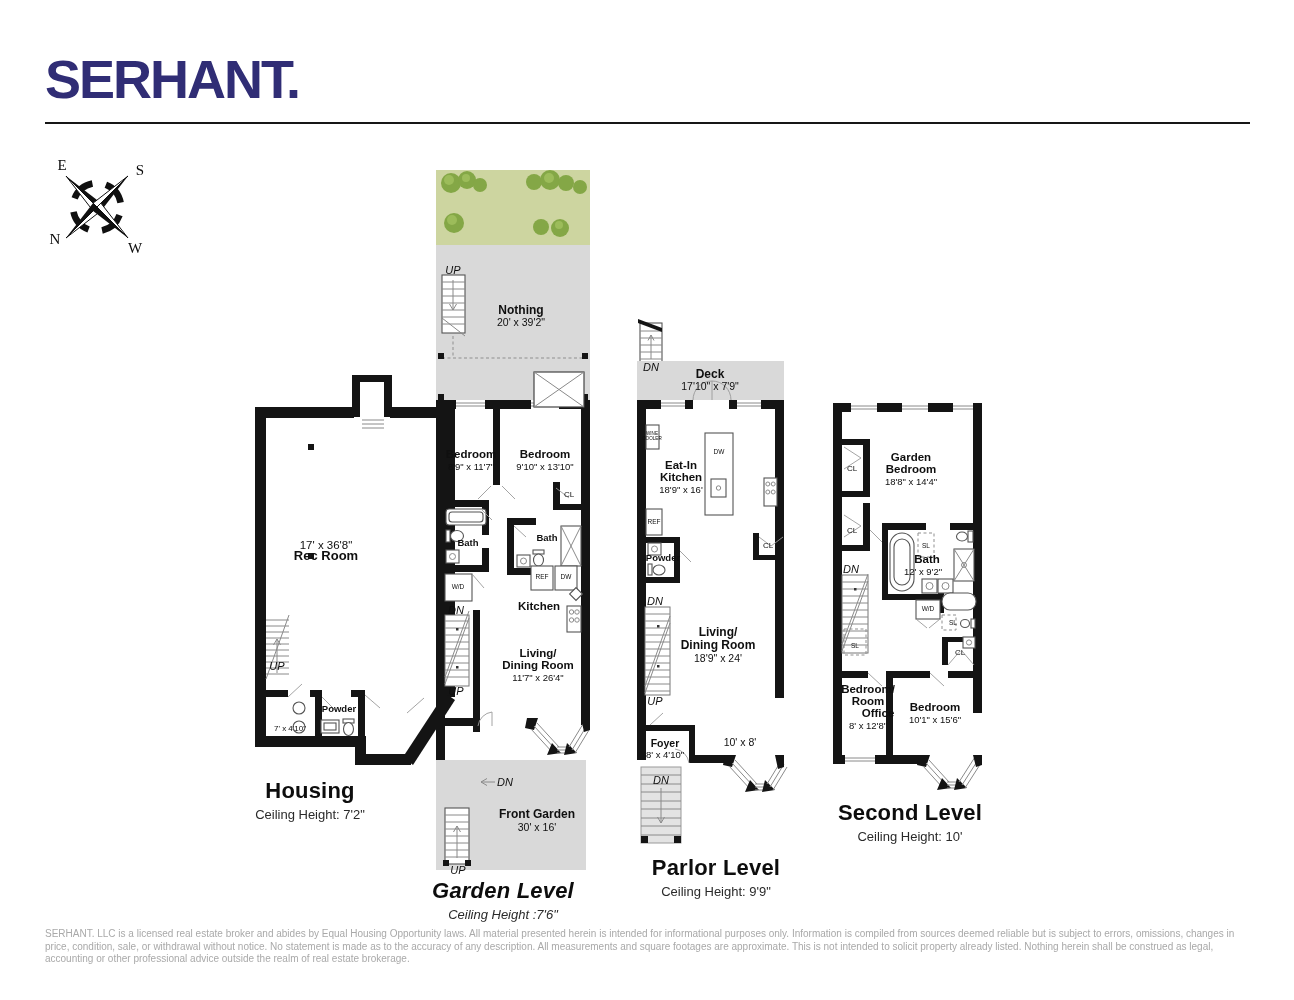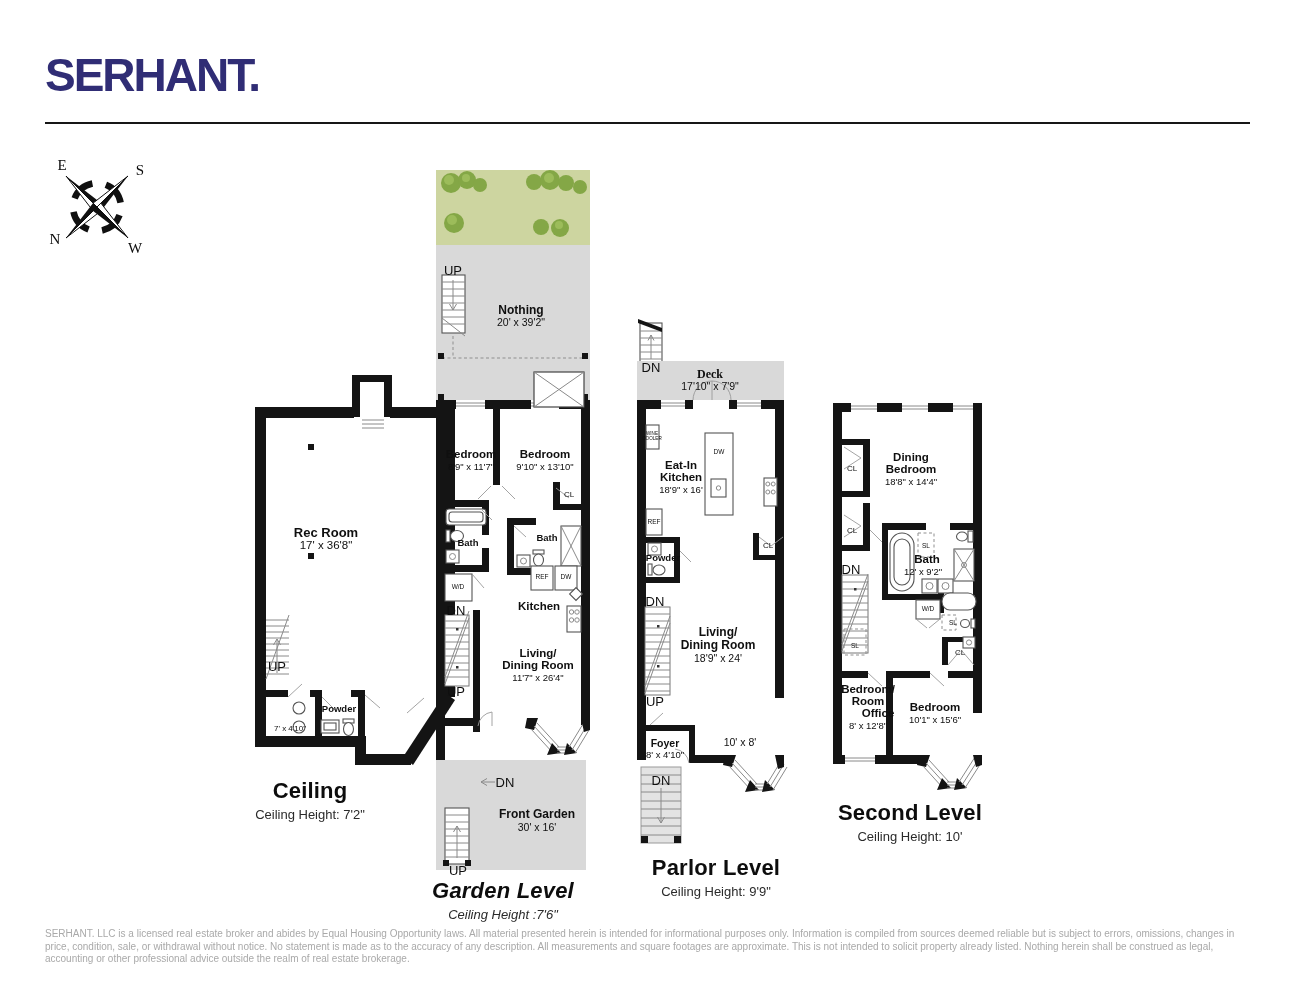--- a/index.html
+++ b/index.html
@@ -1,19 +1,19 @@
 <!DOCTYPE html>
 <html style="--brand: #302d75; --wall: #141414; --outdoor: #d9d9d9; --grass: #c6cf9b; --bush: #84a746; --muted: #a9a9a9;"><head>
 <meta charset="utf-8">
 <style>
   html,body{margin:0;padding:0;background:#fff;}
   .canvas{position:relative;width:1294px;height:1000px;background:#fff;overflow:hidden;
           font-family:"Liberation Sans",sans-serif;color:#111;}
   
-  .brand{position:absolute;left:45px;top:48px;font-size:46px;font-weight:800;
+  .brand{position:absolute;left:45px;top:48px;font-size:54px;font-weight:800;
          letter-spacing:-2px;color:var(--brand,#302d75);}
   .page-title{position:absolute;right:44px;top:78px;font-size:27px;font-weight:400;
               letter-spacing:.4px;color:#1c1c1c;}
   .hr{position:absolute;left:45px;right:44px;top:122px;height:2px;background:#161616;}
   
   .compass{position:absolute;left:50px;top:148px;width:100px;height:115px;}
   .compass-letter{position:absolute;transform:translate(-50%,-50%);
                   font-family:"Liberation Serif",serif;font-size:15px;color:#0c0c0c;}
   
   .floor{position:absolute;}
@@ -21,23 +21,23 @@
   .w{fill:#141414;}
   .ln{stroke:#8a8a8a;stroke-width:1;fill:none;}
   .fx{stroke:#555;stroke-width:1.1;fill:#fff;}
   .door{stroke:#9a9a9a;stroke-width:.9;fill:none;}
   .dash{stroke:#8f8f8f;stroke-width:1;fill:none;stroke-dasharray:3 2.5;}
   .dot{fill:#333;}
   
   .lbl{position:absolute;transform:translate(-50%,-50%);white-space:nowrap;
        color:#0f0f0f;line-height:1;}
   .b{font-weight:700;}
-  .s13{font-size:13px;}.s12{font-size:12px;}.s11{font-size:11.5px;}
+  .s13{font-size:13px;margin-top:23px;}.s12{font-size:12px;}.s11{font-size:11.5px;}
   .s10{font-size:10.5px;}.s9{font-size:9.5px;}.s8{font-size:8px;}
-  .s7{font-size:13px;}.s6{font-size:6.5px;}.s4{font-size:4.6px;letter-spacing:0;}
+  .s7{font-size:11px;font-style:italic;}.s6{font-size:6.5px;}.s4{font-size:4.6px;letter-spacing:0;}
   .floor-title{position:absolute;width:200px;text-align:center;}
   .floor-title .t{font-size:22px;font-weight:800;color:#0d0d0d;letter-spacing:.2px;}
   .floor-title .c{font-size:13px;color:#2a2a2a;margin-top:3px;}
   
   .footer{position:absolute;left:45px;top:928px;width:1205px;font-size:10px;
           line-height:12.5px;color:#a9a9a9;}
 </style>
 </head>
 <body>
 
@@ -109,21 +109,21 @@
         <rect class="fx" x="88" y="344" width="11" height="4"></rect>
         <ellipse class="fx" cx="93.5" cy="354" rx="5" ry="6.5"></ellipse>
       </g>
     </svg>
     <span class="lbl b s13" style="left:71px;top:157px;">Rec Room</span>
     <span class="lbl s11" style="left:71px;top:171px;">17' x 36'8"</span>
     <span class="lbl s7" style="left:22px;top:291px;">UP</span>
     <span class="lbl s8" style="left:35px;top:354px;">7' x 4'10"</span>
     <span class="lbl b s9" style="left:84px;top:334px;">Powder</span>
     <div class="floor-title" style="left:-45px;top:403px;">
-      <div class="t">Ceiling</div>
+      <div class="t">Housing</div>
       <div class="c">Ceiling Height: 7'2"</div>
     </div>
   </div>
 
   <div class="floor" style="left:433px;top:170px;width:157px;height:700px;">
     <svg width="157" height="700" viewBox="0 0 157 700">
       <g>
         <rect x="3" y="0" width="154" height="75" fill="#c6cf9b"></rect>
         <rect x="3" y="0" width="154" height="75" fill="#d4dba6" opacity=".45"></rect>
         <g fill="#84a746">
@@ -355,21 +355,21 @@
       </g>
       <g>
         <rect x="8" y="452" width="40" height="76" fill="#e3e3e3" stroke="#999" stroke-width="1"></rect>
         <path class="ln" d="M8,460h40 M8,469h40 M8,477h40 M8,486h40 M8,494h40 M8,503h40 M8,511h40 M8,520h40"></path>
         <path class="ln" d="M28,473 V508 M28,508 l-3.5,-6 M28,508 l3.5,-6"></path>
         <rect class="w" x="8" y="521" width="7" height="7"></rect>
         <rect class="w" x="41" y="521" width="7" height="7"></rect>
       </g>
     </svg>
     <span class="lbl s7" style="left:18px;top:52px;">DN</span>
-    <span class="lbl b s12" style="left:77px;top:59px;font-family:Liberation Serif, serif;">Deck</span>
+    <span class="lbl b s12" style="left:77px;top:59px;">Deck</span>
     <span class="lbl s10" style="left:77px;top:71px;">17'10" x 7'9"</span>
     <span class="lbl s4" style="left:19px;top:119px;">WINE</span>
     <span class="lbl s4" style="left:19px;top:124px;">COOLER</span>
     <span class="lbl b s11" style="left:48px;top:151px;">Eat-In</span>
     <span class="lbl b s11" style="left:48px;top:163px;">Kitchen</span>
     <span class="lbl s9" style="left:48px;top:175px;">18'9" x 16'</span>
     <span class="lbl s6" style="left:86px;top:137px;">DW</span>
     <span class="lbl s6" style="left:21px;top:207px;">REF</span>
     <span class="lbl b s9" style="left:30px;top:243px;">Powder</span>
     <span class="lbl s8" style="left:135px;top:231px;">CL</span>
@@ -465,21 +465,21 @@
       <g>
         <polygon class="w" points="89,352 100,352 96,364 87,362"></polygon>
         <path class="ln" d="M96,360 L116,382 M99,357 L119,379 M93,363 L113,385"></path>
         <polygon class="w" points="112,375 121,385 107,387"></polygon>
         <path class="ln" d="M117,379 H131 M117,382 H131 M117,385 H131"></path>
         <polygon class="w" points="127,375 137,385 124,387"></polygon>
         <path class="ln" d="M132,382 L148,357 M129,379 L145,354 M135,385 L151,360"></path>
         <polygon class="w" points="143,352 152,352 152,362 146,364"></polygon>
       </g>
     </svg>
-    <span class="lbl b s11" style="left:81px;top:55px;">Dining</span>
+    <span class="lbl b s11" style="left:81px;top:55px;">Garden</span>
     <span class="lbl b s11" style="left:81px;top:67px;">Bedroom</span>
     <span class="lbl s9" style="left:81px;top:79px;">18'8" x 14'4"</span>
     <span class="lbl s8" style="left:22px;top:66px;">CL</span>
     <span class="lbl s8" style="left:22px;top:128px;">CL</span>
     <span class="lbl s6" style="left:96px;top:143px;">SL</span>
     <span class="lbl b s11" style="left:97px;top:157px;">Bath</span>
     <span class="lbl s9" style="left:93px;top:169px;">12' x 9'2"</span>
     <span class="lbl s6" style="left:98px;top:206px;">W/D</span>
     <span class="lbl s6" style="left:123px;top:220px;">SL</span>
     <span class="lbl s7" style="left:21px;top:166px;">DN</span>

